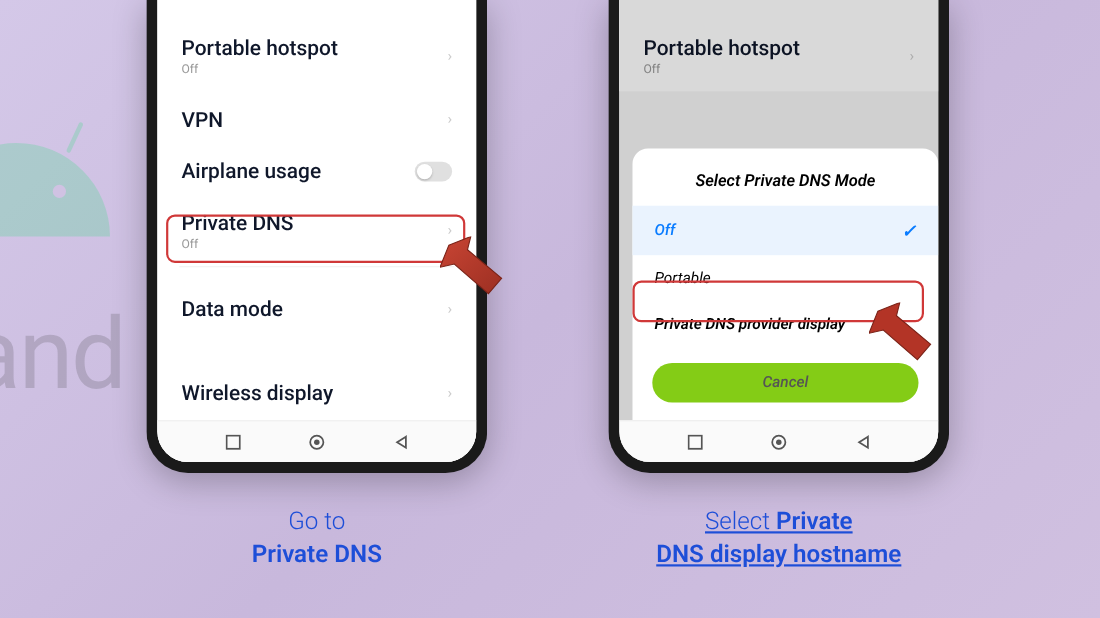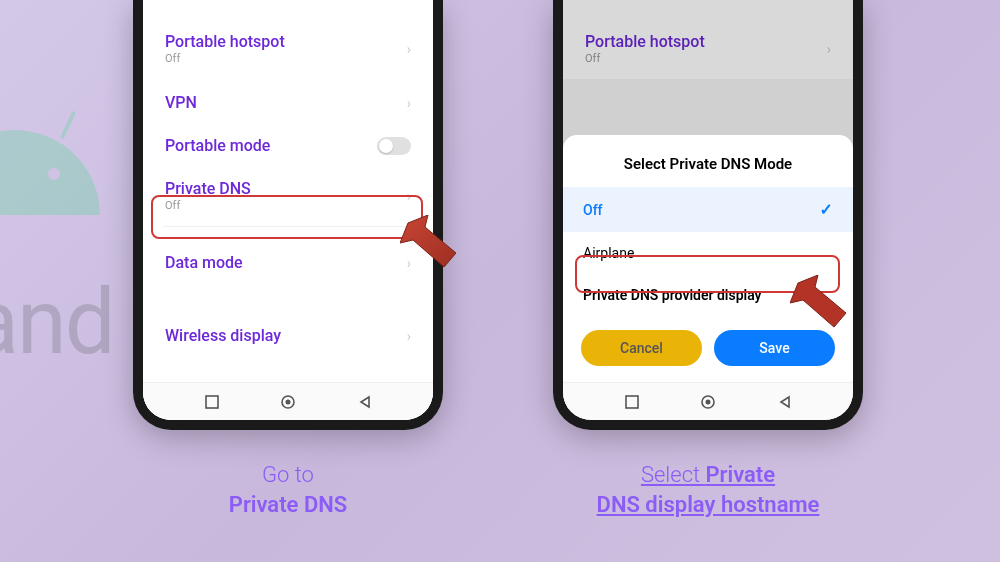--- a/index.html
+++ b/index.html
@@ -73,21 +73,21 @@
     margin: 0 16px;
   }
   .row {
     display: flex;
     align-items: center;
     padding: 14px 18px;
     position: relative;
   }
   .row.short { padding: 10px 18px; }
   .row .txt { flex: 1; }
-  .row .title { font-size: 16px; color: #6d28d9; font-weight: 500; }
+  .row .title { font-size: 19px; color: #0f172a; font-weight: 500; }
   .row .sub { font-size: 11px; color: #999; margin-top: 1px; }
   .chev {
     color: #ccc; font-size: 14px;
   }
   .toggle {
     width: 34px; height: 18px; background: #e0e0e0;
     border-radius: 9px; position: relative;
   }
   .toggle::after {
     content: ''; position: absolute; width: 14px; height: 14px;
@@ -114,24 +114,25 @@
   .navbtn { color: #666; display:flex; }
 
   
   .dim {
     position: absolute;
     inset: 0;
     background: rgba(0,0,0,0.15);
   }
   .sheet {
     position: absolute;
-    left: 0; right: 0; bottom: 38px;
+    left: 12px; right: 0; bottom: 38px;
     background: #fff;
     border-radius: 14px 14px 0 0;
     padding: 8px 0 14px 0;
+    font-style: italic;
   }
   .sheet-title {
     text-align: center;
     font-size: 15px;
     font-weight: 600;
     padding: 12px 0 14px 0;
   }
   .opt {
     padding: 13px 20px;
     font-size: 14px;
@@ -153,34 +154,34 @@
   .btn {
     flex: 1;
     height: 36px;
     border-radius: 18px;
     display: flex;
     align-items: center;
     justify-content: center;
     font-size: 14px;
     font-weight: 500;
   }
-  .btn.cancel { background: #eab308; color: #555; }
+  .btn.cancel { background: #84cc16; color: #555; }
   .btn.save { background: #0a7cff; color: #fff; }
 
   .arrow {
     position: absolute;
     z-index: 50;
   }
   .arrow svg { display: block; }
 
   .caption {
     position: absolute;
     text-align: center;
     font-size: 22px;
-    color: #8b5cf6;
+    color: #1d4ed8;
     line-height: 1.35;
     font-weight: 300;
   }
   .caption .bold { font-weight: 600; }
   .caption.left { left: 133px; width: 310px; top: 460px; }
   .caption.right { left: 553px; width: 310px; top: 460px; text-decoration: underline; }
 </style>
 </head>
 <body>
 
@@ -208,21 +209,21 @@
 
       <div class="row">
         <div class="txt">
           <div class="title">VPN</div>
         </div>
         <span class="chev">›</span>
       </div>
 
       <div class="row short">
         <div class="txt">
-          <div class="title">Portable mode</div>
+          <div class="title">Airplane usage</div>
         </div>
         <div class="toggle"></div>
       </div>
 
       <div class="row" style="position:relative;">
         <div class="txt">
           <div class="title">Private DNS</div>
           <div class="sub">Off</div>
         </div>
         <span class="chev">›</span>
@@ -302,33 +303,30 @@
 
     <div class="sheet">
       <div class="sheet-title">Select Private DNS Mode</div>
 
       <div class="opt selected">
         <span>Off</span>
         <span class="check">✓</span>
       </div>
 
       <div class="opt">
-        <span>Airplane</span>
+        <span>Portable</span>
       </div>
 
       <div class="opt" style="font-weight:600;">
         <span>Private DNS provider display</span>
       </div>
 
       <div class="btns">
         <div class="btn cancel">
           <span>Cancel</span>
-        </div>
-        <div class="btn save">
-          <span>Save</span>
         </div>
       </div>
     </div>
 
     <div class="highlight-box" style="left:12px; top:255px; width:265px; height:38px;"></div>
 
     <div class="navbar">
       <span class="navbtn">
         <svg width="14" height="14">
             <rect x="1" y="1" width="12" height="12" fill="none" stroke="#555" stroke-width="1.6"></rect>

